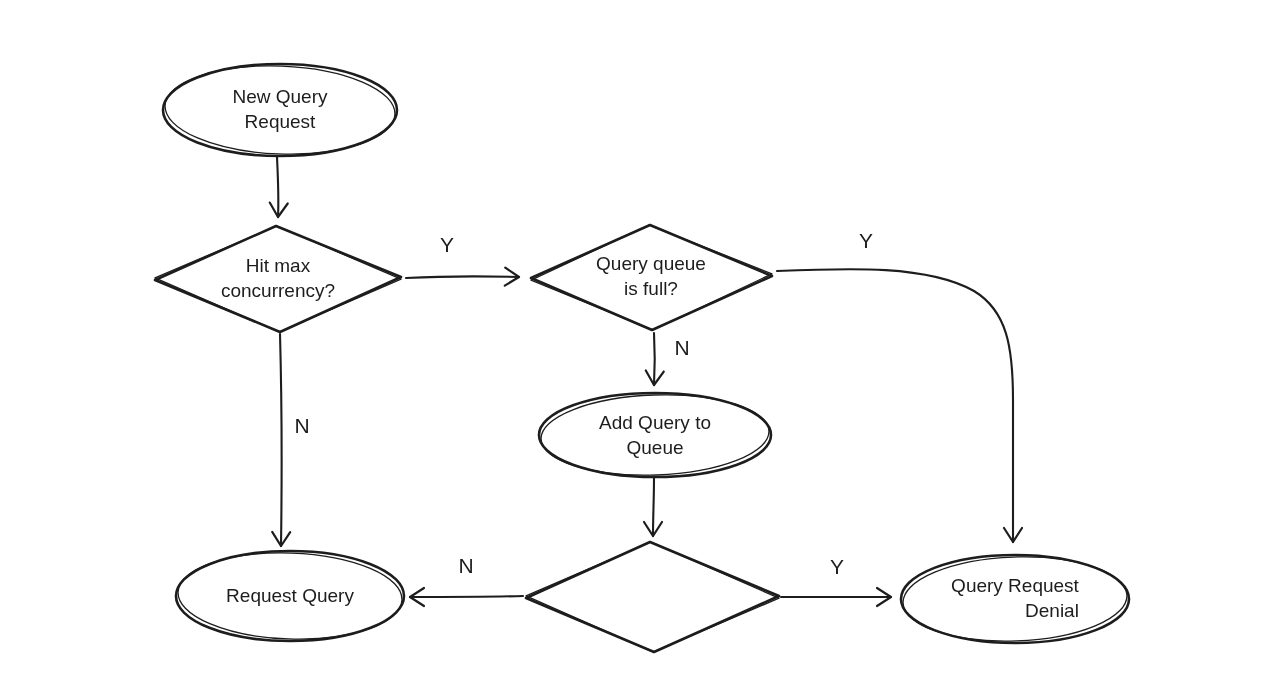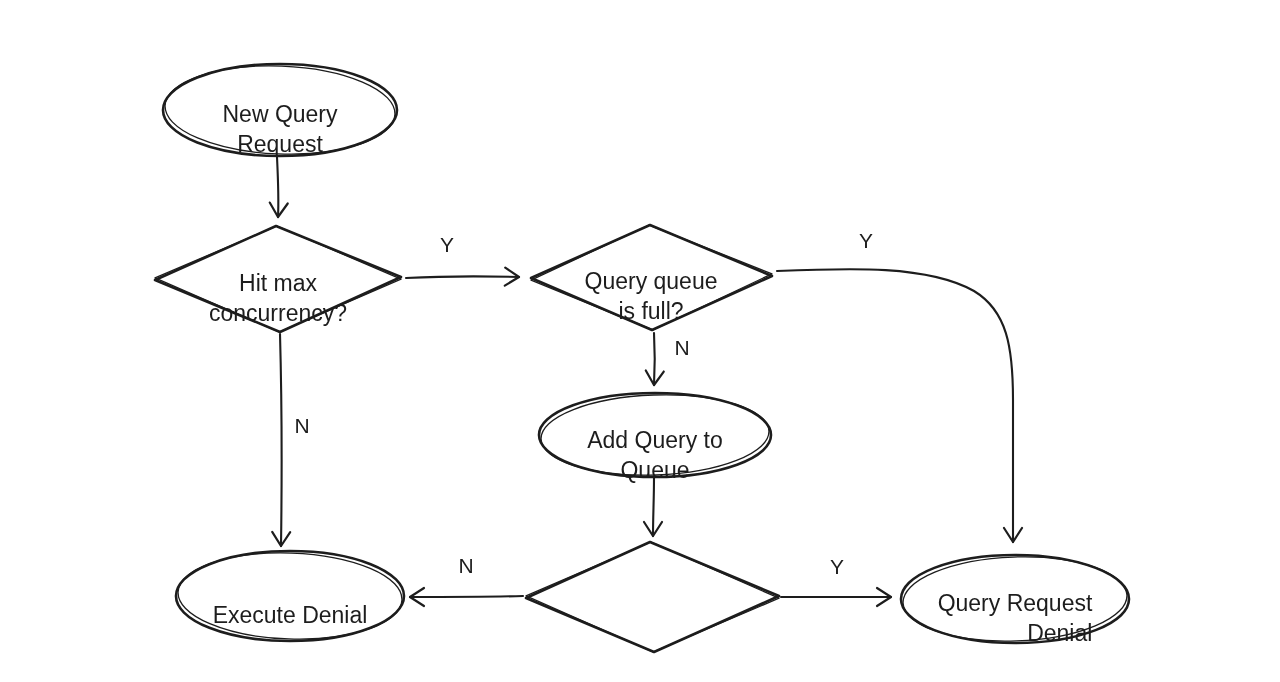--- a/index.html
+++ b/index.html
@@ -23,24 +23,23 @@
   }
   svg .shape  { stroke-width: 2.6; }
   svg .shape2 { stroke-width: 1.3; }
   svg .edge   { stroke-width: 2.1; }
   #arrowhead path { fill: none; stroke: var(--ink); stroke-width: 2.2; stroke-linecap: round; stroke-linejoin: round; }
   .node-label {
     position: absolute;
     transform: translate(-50%, -50%);
     white-space: pre-line;
     text-align: center;
-    font-size: 23px;
+    font-size: 19px;
     line-height: 1.3;
     color: var(--ink);
-    margin-top: 20px;
   }
   .edge-label {
     position: absolute;
     transform: translate(-50%, -50%);
     font-size: 21px;
     color: var(--ink);
   }
 </style>
 </head>
 <body>
@@ -110,21 +109,21 @@
   </svg>
 
   <div class="node-label" style="left:280px; top:110px;">New Query
 Request</div>
   <div class="node-label" style="left:651px; top:277px;">Query queue
 is full?</div>
   <div class="node-label" style="left:278px; top:279px;">Hit max
 concurrency?</div>
   <div class="node-label" style="left:655px; top:436px;text-align:center;">Add Query to
 Queue</div>
-  <div class="node-label" style="left:290px; top:596px;">Execute Denial</div>
+  <div class="node-label" style="left:290px; top:596px;">Request Query</div>
   <div class="node-label" style="left:1015px; top:599px;text-align:right;">Query Request
 Denial</div>
 
   <div class="edge-label" style="left:447px; top:245px;">Y</div>
   <div class="edge-label" style="left:302px; top:426px;">N</div>
   <div class="edge-label" style="left:682px; top:348px;">N</div>
   <div class="edge-label" style="left:866px; top:241px;">Y</div>
   <div class="edge-label" style="left:466px; top:566px;">N</div>
   <div class="edge-label" style="left:837px; top:567px;">Y</div>
 

